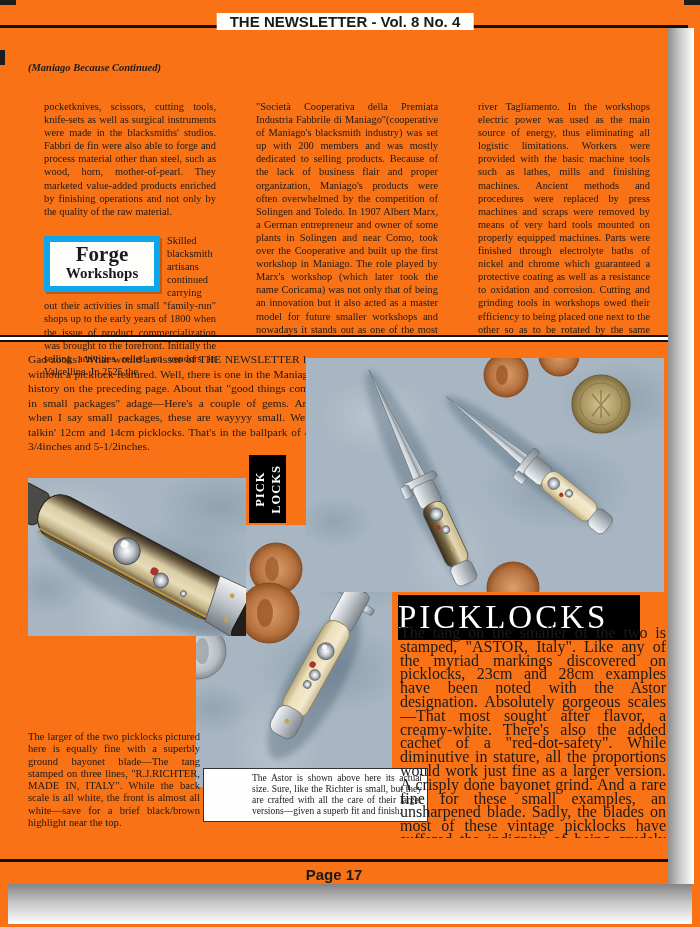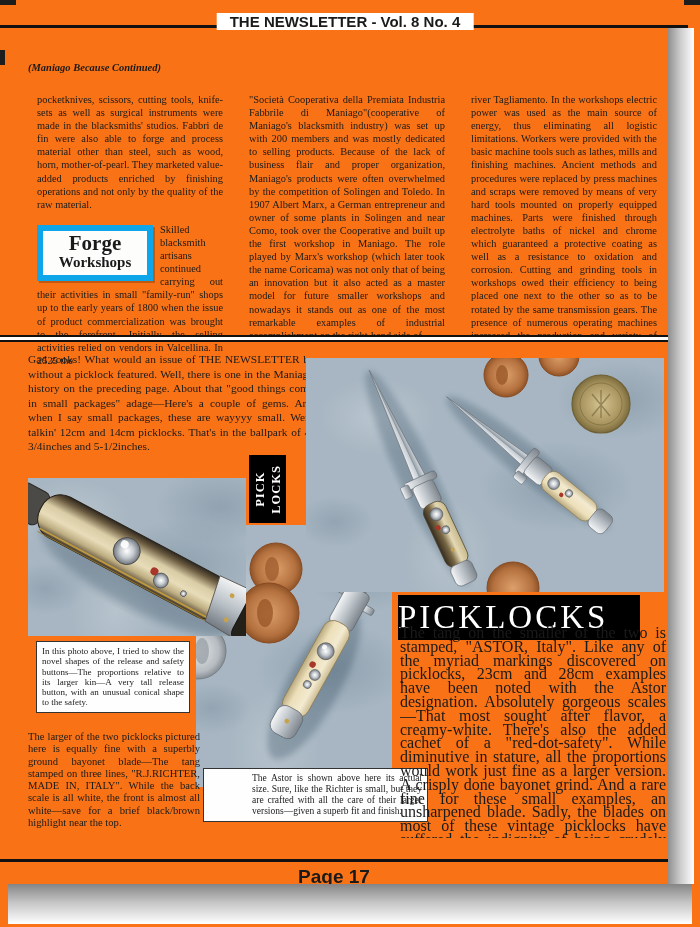--- a/index.html
+++ b/index.html
@@ -19,21 +19,21 @@
   .rule-top{position:absolute;left:0;top:25px;width:688px;height:3px;background:#111;}
   .header-title{position:absolute;left:345px;top:13px;transform:translateX(-50%);
     background:#fff;padding:0 13px;font-family:"Liberation Sans","DejaVu Sans",sans-serif;
     font-weight:bold;font-size:15px;white-space:nowrap;}
   .continued{position:absolute;left:28px;top:62px;font-size:10.5px;font-weight:bold;font-style:italic;}
   
   .col{position:absolute;top:84px;font-size:10.4px;line-height:13.1px;text-align:justify;}
   .col1{left:28px;width:204px;}
   .col2{left:240px;width:214px;height:252px;overflow:hidden;}
   .col3{left:462px;width:204px;height:252px;overflow:hidden;}
-  .col p{margin:9px;font-family:Liberation Serif, serif;}
+  .col p{margin:16px;font-family:Liberation Serif, serif;}
   .col1 .p2{margin-top:12px;}
   .forge-box{float:left;width:104px;height:44px;border:6px solid #0ea5e9;background:#fdfdfb;
     box-shadow:2px 2px 0 rgba(0,0,0,0.22);margin:2px 7px 2px 0;text-align:center;}
   .forge-box .l1{display:block;font-size:21px;font-weight:bold;line-height:23px;margin-top:1px;}
   .forge-box .l2{display:block;font-size:15px;font-weight:bold;line-height:15px;}
   .rule-double{position:absolute;left:0;top:335px;width:688px;height:3px;
     border-top:2px solid #111;border-bottom:2px solid #111;background:#fff;}
   
   .intro{position:absolute;left:28px;top:352px;width:286px;font-size:11.4px;line-height:14.5px;text-align:justify;}
   .photo{position:absolute;overflow:hidden;background-color:#a7b6c2;
@@ -55,21 +55,21 @@
     display:flex;align-items:center;}
   .banner span{color:#fff;font-size:33px;letter-spacing:3px;font-family:"Liberation Serif","DejaVu Serif",serif;}
   .caption{position:absolute;border:1px solid #333;background:#fefefe;text-align:justify;padding:4px 5px;}
   .caption-left{left:36px;top:641px;width:142px;font-size:9px;line-height:10.3px;}
   .caption-astor{left:203px;top:768px;width:170px;font-size:9.5px;line-height:11px;padding-left:48px;}
   .para-larger{position:absolute;left:28px;top:731px;width:172px;font-size:10.6px;line-height:12.3px;text-align:justify;}
   .para-astor{position:absolute;left:400px;top:626px;width:266px;max-height:212px;overflow:hidden;
     font-size:16px;line-height:13.8px;text-align:justify;}
   .rule-bottom{position:absolute;left:0;top:859px;width:672px;height:3px;background:#111;}
   .footer{position:absolute;left:334px;top:866px;transform:translateX(-50%);
-    font-family:"Liberation Sans","DejaVu Sans",sans-serif;font-weight:bold;font-size:19px;}
+    font-family:"Liberation Sans","DejaVu Sans",sans-serif;font-weight:bold;font-size:15px;}
 </style>
 </head>
 <body>
 
 <div class="canvas">
 
   <div class="art art-tl"></div>
   <div class="art art-left"></div>
   <div class="art art-tr"></div>
 
@@ -308,21 +308,20 @@
 
   <div class="vlabel">
     <span>PICK
 LOCKS</span>
   </div>
 
   <div class="banner">
     <span>PICKLOCKS</span>
   </div>
 
-  <div class="caption caption-left">In this photo above, I tried to show the novel shapes of the release and safety buttons—The proportions relative to its larger kin—A very tall release button, with an unusual conical shape to the safety.</div>
   <div class="para-larger">The larger of the two picklocks pictured here is equally fine with a superbly ground bayonet blade—The tang stamped on three lines, "R.J.RICHTER, MADE IN, ITALY".  While the back scale is all white, the front is almost all white—save for a brief black/brown highlight near the top.</div>
   <div class="caption caption-astor">The Astor is shown above here its actual size. Sure, like the Richter is small, but they are crafted with all the care of their larger versions—given a superb fit and finish.</div>
   <div class="para-astor">The tang on the smaller of the two is stamped, "ASTOR, Italy". Like any of the myriad markings discovered on picklocks, 23cm and 28cm examples have been noted with the Astor designation. Absolutely gorgeous scales—That most sought after flavor, a creamy-white. There's also the added cachet of a "red-dot-safety". While diminutive in stature, all the proportions would work just fine as a larger version. A crisply done bayonet grind. And a rare fine for these small examples, an unsharpened blade. Sadly, the blades on most of these vintage picklocks have suffered the indignity of being crudely put to sharpening stone. A waste of time considering the blades were almost never tempered—they were novelties, plain and simple. Certainly not designed to be a cutting tool. They were just made to play with.</div>
 
   <div class="rule-bottom"></div>
   <div class="footer">Page 17</div>
 
   <div class="shadow-right"></div>
   <div class="shadow-bottom"></div>
 </div>

